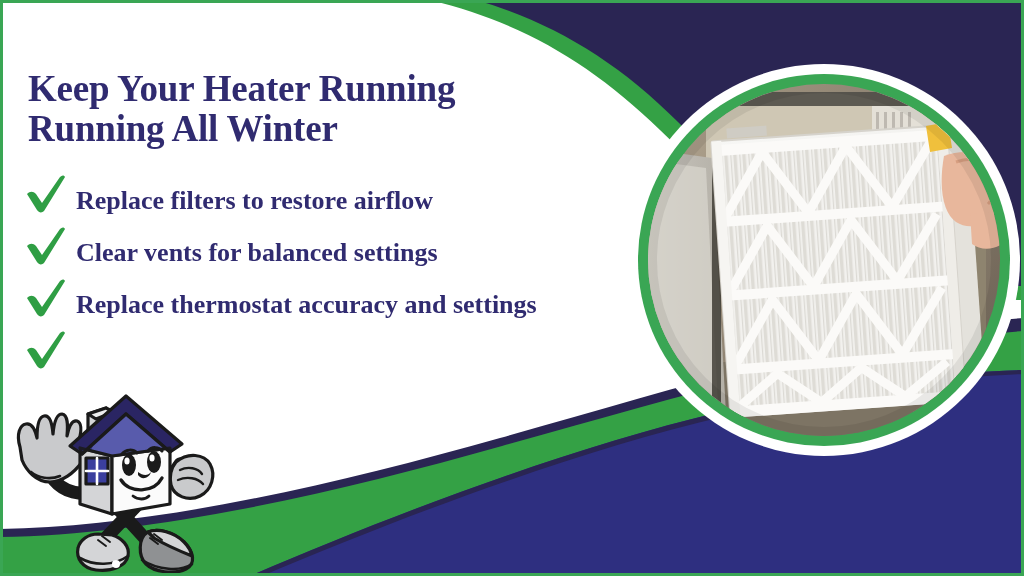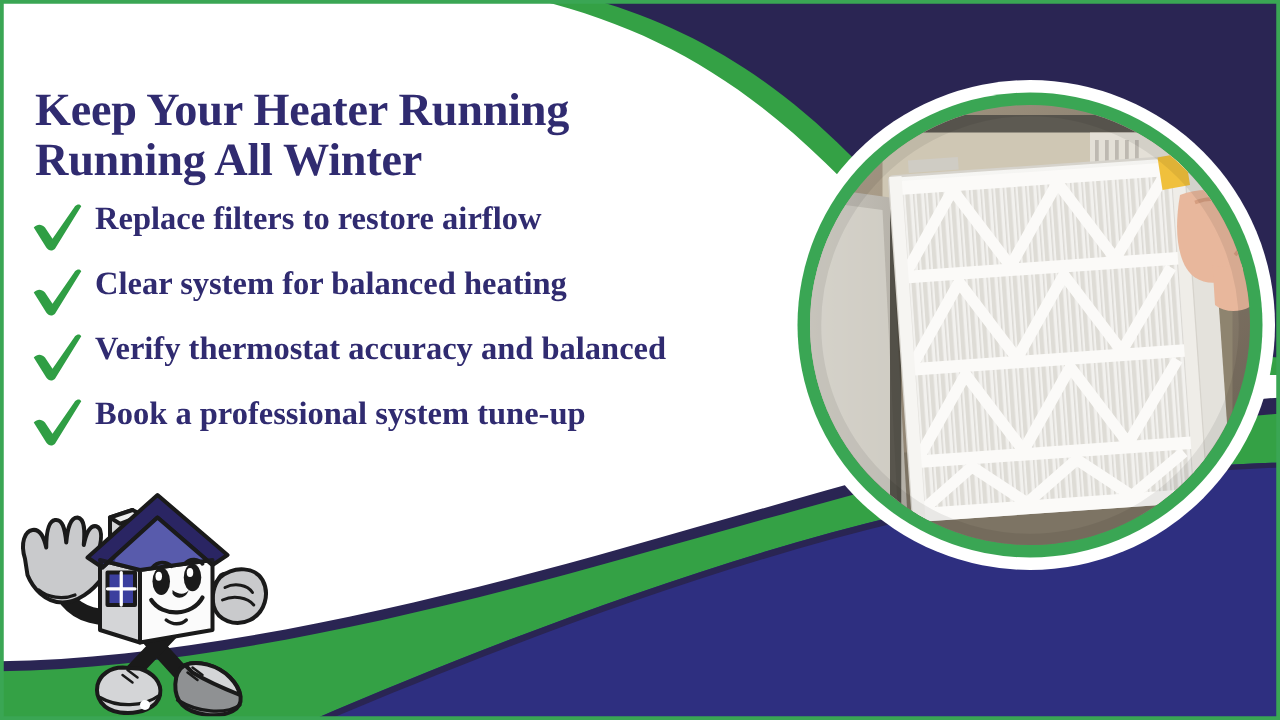--- a/index.html
+++ b/index.html
@@ -50,21 +50,21 @@
   
   .checklist {
     position: absolute;
     left: 24px;
     top: 162px;
     width: 610px;
     z-index: 20;
   }
   .check-row {
     display: flex;
-    align-items: flex-start;
+    align-items: flex-end;
     height: 52px;
     margin-bottom: 0px;
   }
   .check-icon {
     flex: 0 0 auto;
     width: 44px;
     height: 40px;
     margin-right: 8px;
     display: block;
   }
@@ -126,35 +126,34 @@
       <svg class="check-icon" viewBox="0 0 44 40">
         <path fill="#2f9e44" d="M 3 20 C 6 17 9 17 12 20 L 18 29 L 36 3 C 38 1 40 1 41 3 L 20 37 C 18 39 15 39 13 36 Z"></path>
       </svg>
       <span class="check-text">Replace filters to restore airflow</span>
     </div>
 
     <div class="check-row">
       <svg class="check-icon" viewBox="0 0 44 40">
         <path fill="#2f9e44" d="M 3 20 C 6 17 9 17 12 20 L 18 29 L 36 3 C 38 1 40 1 41 3 L 20 37 C 18 39 15 39 13 36 Z"></path>
       </svg>
-      <span class="check-text">Clear system for balanced heating</span>
+      <span class="check-text">Clear vents for balanced settings</span>
     </div>
 
     <div class="check-row">
       <svg class="check-icon" viewBox="0 0 44 40">
         <path fill="#2f9e44" d="M 3 20 C 6 17 9 17 12 20 L 18 29 L 36 3 C 38 1 40 1 41 3 L 20 37 C 18 39 15 39 13 36 Z"></path>
       </svg>
-      <span class="check-text">Verify thermostat accuracy and balanced</span>
+      <span class="check-text">Replace thermostat accuracy and settings</span>
     </div>
 
     <div class="check-row">
       <svg class="check-icon" viewBox="0 0 44 40">
         <path fill="#2f9e44" d="M 3 20 C 6 17 9 17 12 20 L 18 29 L 36 3 C 38 1 40 1 41 3 L 20 37 C 18 39 15 39 13 36 Z"></path>
       </svg>
-      <span class="check-text">Book a professional system tune-up</span>
     </div>
 
   </div>
 
   <div class="photo-wrap">
     <svg class="photo-svg" width="396" height="396" viewBox="0 0 396 396">
       <defs>
         <clipPath id="circClip">
           <circle cx="198" cy="198" r="176"></circle>
         </clipPath>

